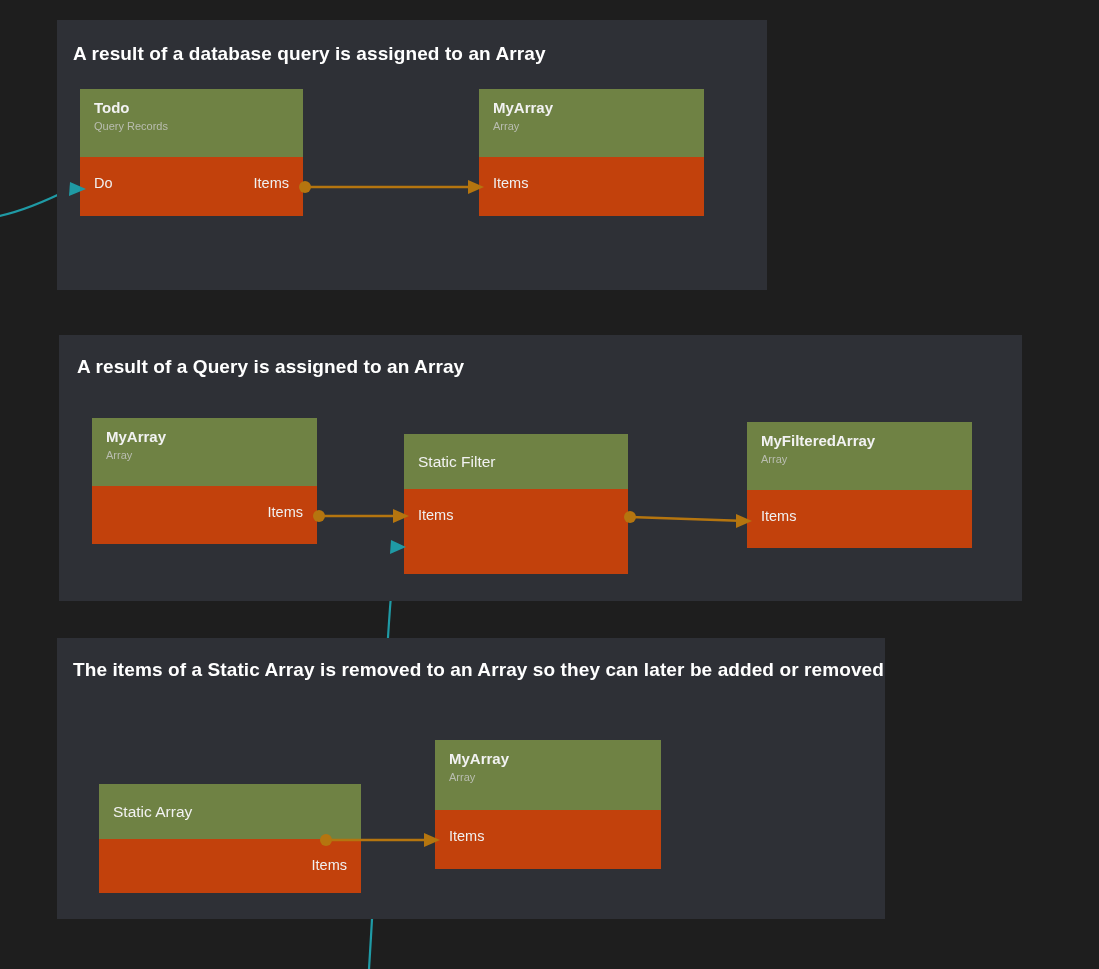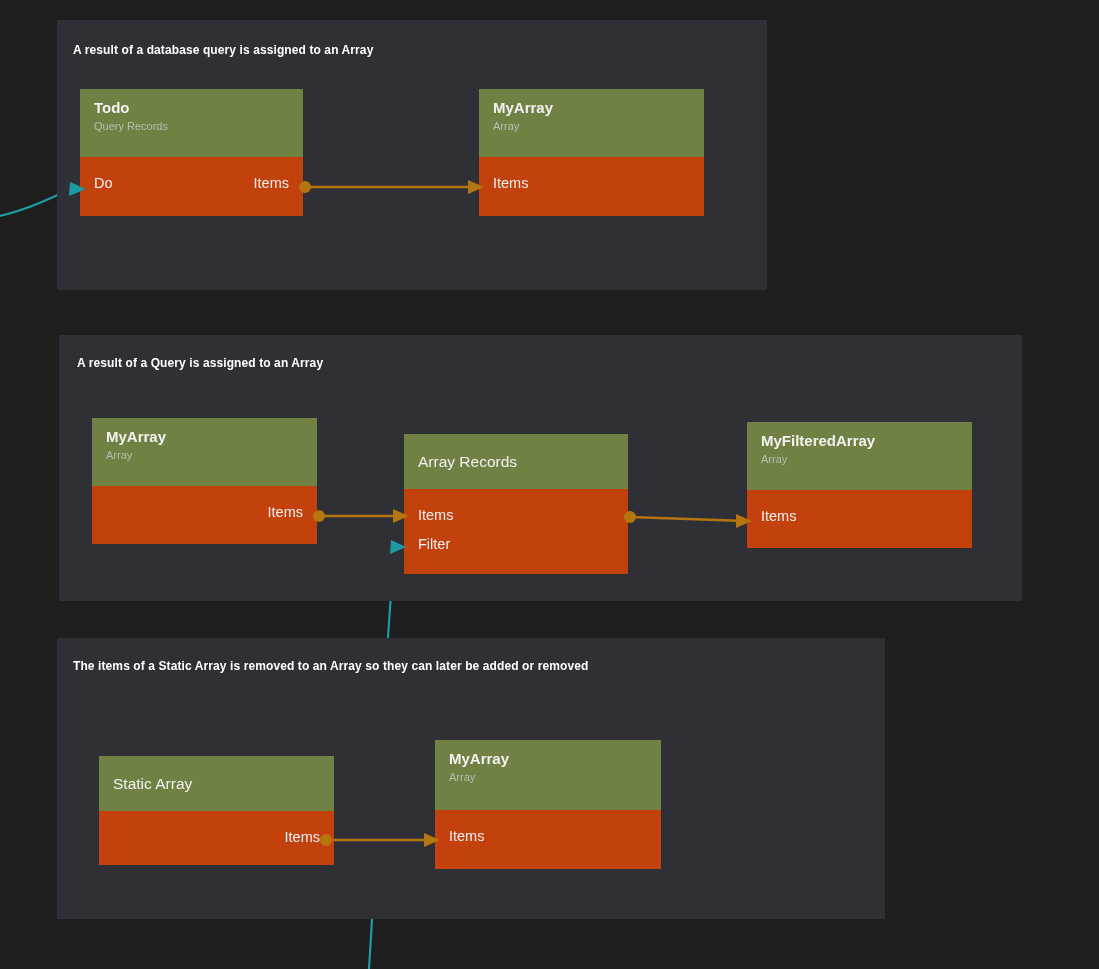--- a/index.html
+++ b/index.html
@@ -31,21 +31,21 @@
   }
   
   .panel {
     position: absolute;
     background: #2e3036;
     z-index: 2;
   }
   .panel-title {
     position: absolute;
     color: #ffffff;
-    font-size: 12px;
+    font-size: 19px;
     font-weight: bold;
     letter-spacing: 0.1px;
     white-space: nowrap;
   }
   
   .node {
     position: absolute;
     z-index: 4;
     background: #c2410c;
     box-sizing: border-box;
@@ -148,48 +148,45 @@
     </div>
     <div class="node-body" style="height:58px;">
       <div class="port-row out" style="margin-top:11px;">
         <span class="port-label">Items</span>
       </div>
     </div>
   </div>
 
   <div class="node" style="left:404px; top:434px; width:224px; height:140px;">
     <div class="node-header" style="height:55px; display:flex; align-items:center; padding-top:0; padding-bottom:0;">
-      <div class="node-title" style="font-weight:normal; font-size:15.5px;">Array Records</div>
+      <div class="node-title" style="font-weight:normal; font-size:15.5px;">Static Filter</div>
     </div>
     <div class="node-body" style="height:85px;">
       <div class="port-row in" style="margin-top:11px;">
         <span class="port-label">Items</span>
-      </div>
-      <div class="port-row in">
-        <span class="port-label">Filter</span>
       </div>
     </div>
   </div>
 
   <div class="node" style="left:747px; top:422px; width:225px; height:126px;">
     <div class="node-header" style="height:68px;">
       <div class="node-title">MyFilteredArray</div>
       <div class="node-subtitle">Array</div>
     </div>
     <div class="node-body" style="height:58px;">
       <div class="port-row in" style="margin-top:11px;">
         <span class="port-label">Items</span>
       </div>
     </div>
   </div>
 
   <div class="panel" style="left:57px; top:638px; width:828px; height:281px;"></div>
   <div class="panel-title" style="left:73px; top:659px; z-index:3;">The items of a Static Array is removed to an Array so they can later be added or removed</div>
 
-  <div class="node" style="left:99px; top:756px; width:235px; height:109px;">
+  <div class="node" style="left:99px; top:784px; width:262px; height:109px;">
     <div class="node-header" style="height:55px; display:flex; align-items:center; padding-top:0; padding-bottom:0;">
       <div class="node-title" style="font-weight:normal; font-size:15.5px;">Static Array</div>
     </div>
     <div class="node-body" style="height:54px;">
       <div class="port-row out" style="margin-top:11px;">
         <span class="port-label">Items</span>
       </div>
     </div>
   </div>
 

